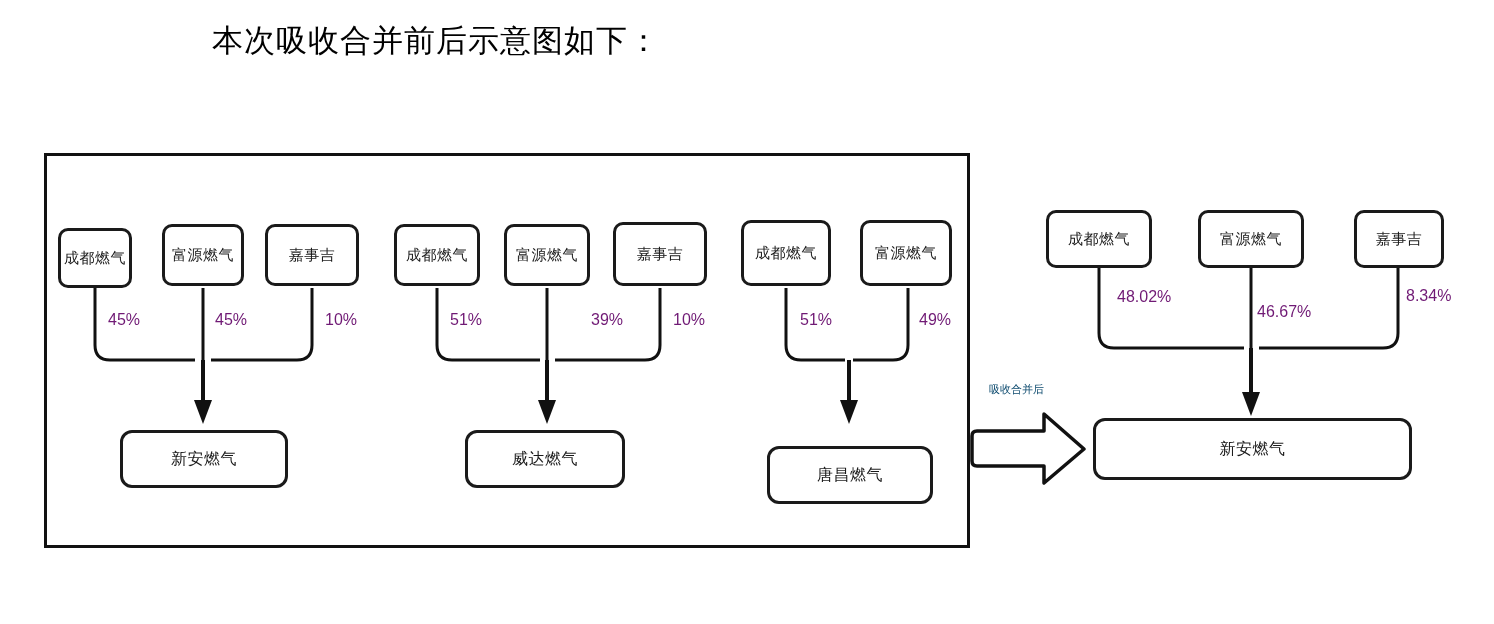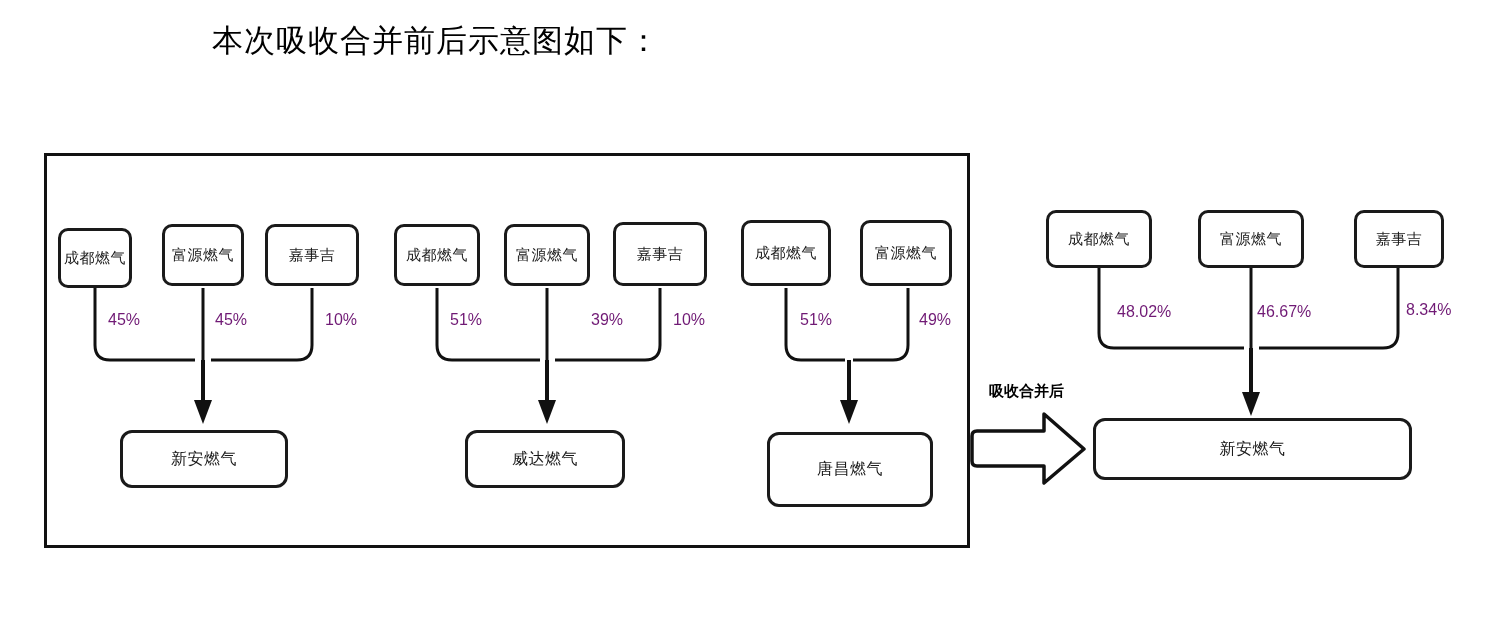--- a/index.html
+++ b/index.html
@@ -57,24 +57,23 @@
     font-size: 16px;
   }
   .pct {
     position: absolute;
     font-size: 16px;
     color: #701a75;
     white-space: nowrap;
   }
   .merge-label {
     position: absolute;
-    font-size: 15px;
-    color: #000000;
-    white-space: nowrap;
-    font-weight: bold;
+    font-size: 11px;
+    color: #0c4a6e;
+    white-space: nowrap;
   }
   svg.wires {
     position: absolute;
     left: 0;
     top: 0;
     width: 1494px;
     height: 624px;
     pointer-events: none;
   }
   svg.wires path,
@@ -167,35 +166,35 @@
   </div>
 
   <div class="node" style="left:741px; top:220px; width:90px;  height:66px;">
     <span>成都燃气</span>
   </div>
   <div class="node" style="left:860px; top:220px; width:92px;  height:66px;">
     <span>富源燃气</span>
   </div>
   <div class="pct" style="left:800px; top:311px;">51%</div>
   <div class="pct" style="left:919px; top:311px;">49%</div>
-  <div class="node big" style="left:767px; top:432px; width:166px; height:75px;">
+  <div class="node big" style="left:767px; top:446px; width:166px; height:58px;">
     <span>唐昌燃气</span>
   </div>
 
   <div class="merge-label" style="left:989px; top:382px;">吸收合并后</div>
 
   <div class="node" style="left:1046px; top:210px; width:106px; height:58px;">
     <span>成都燃气</span>
   </div>
   <div class="node" style="left:1198px; top:210px; width:106px; height:58px;">
     <span>富源燃气</span>
   </div>
   <div class="node" style="left:1354px; top:210px; width:90px;  height:58px;">
     <span>嘉事吉</span>
   </div>
-  <div class="pct" style="left:1117px; top:303px;">48.02%</div>
+  <div class="pct" style="left:1117px; top:288px;">48.02%</div>
   <div class="pct" style="left:1257px; top:303px;">46.67%</div>
-  <div class="pct" style="left:1406px; top:301px;">8.34%</div>
+  <div class="pct" style="left:1406px; top:287px;">8.34%</div>
   <div class="node big" style="left:1093px; top:418px; width:319px; height:62px;">
     <span>新安燃气</span>
   </div>
 
 </div>
 
 </body></html>

